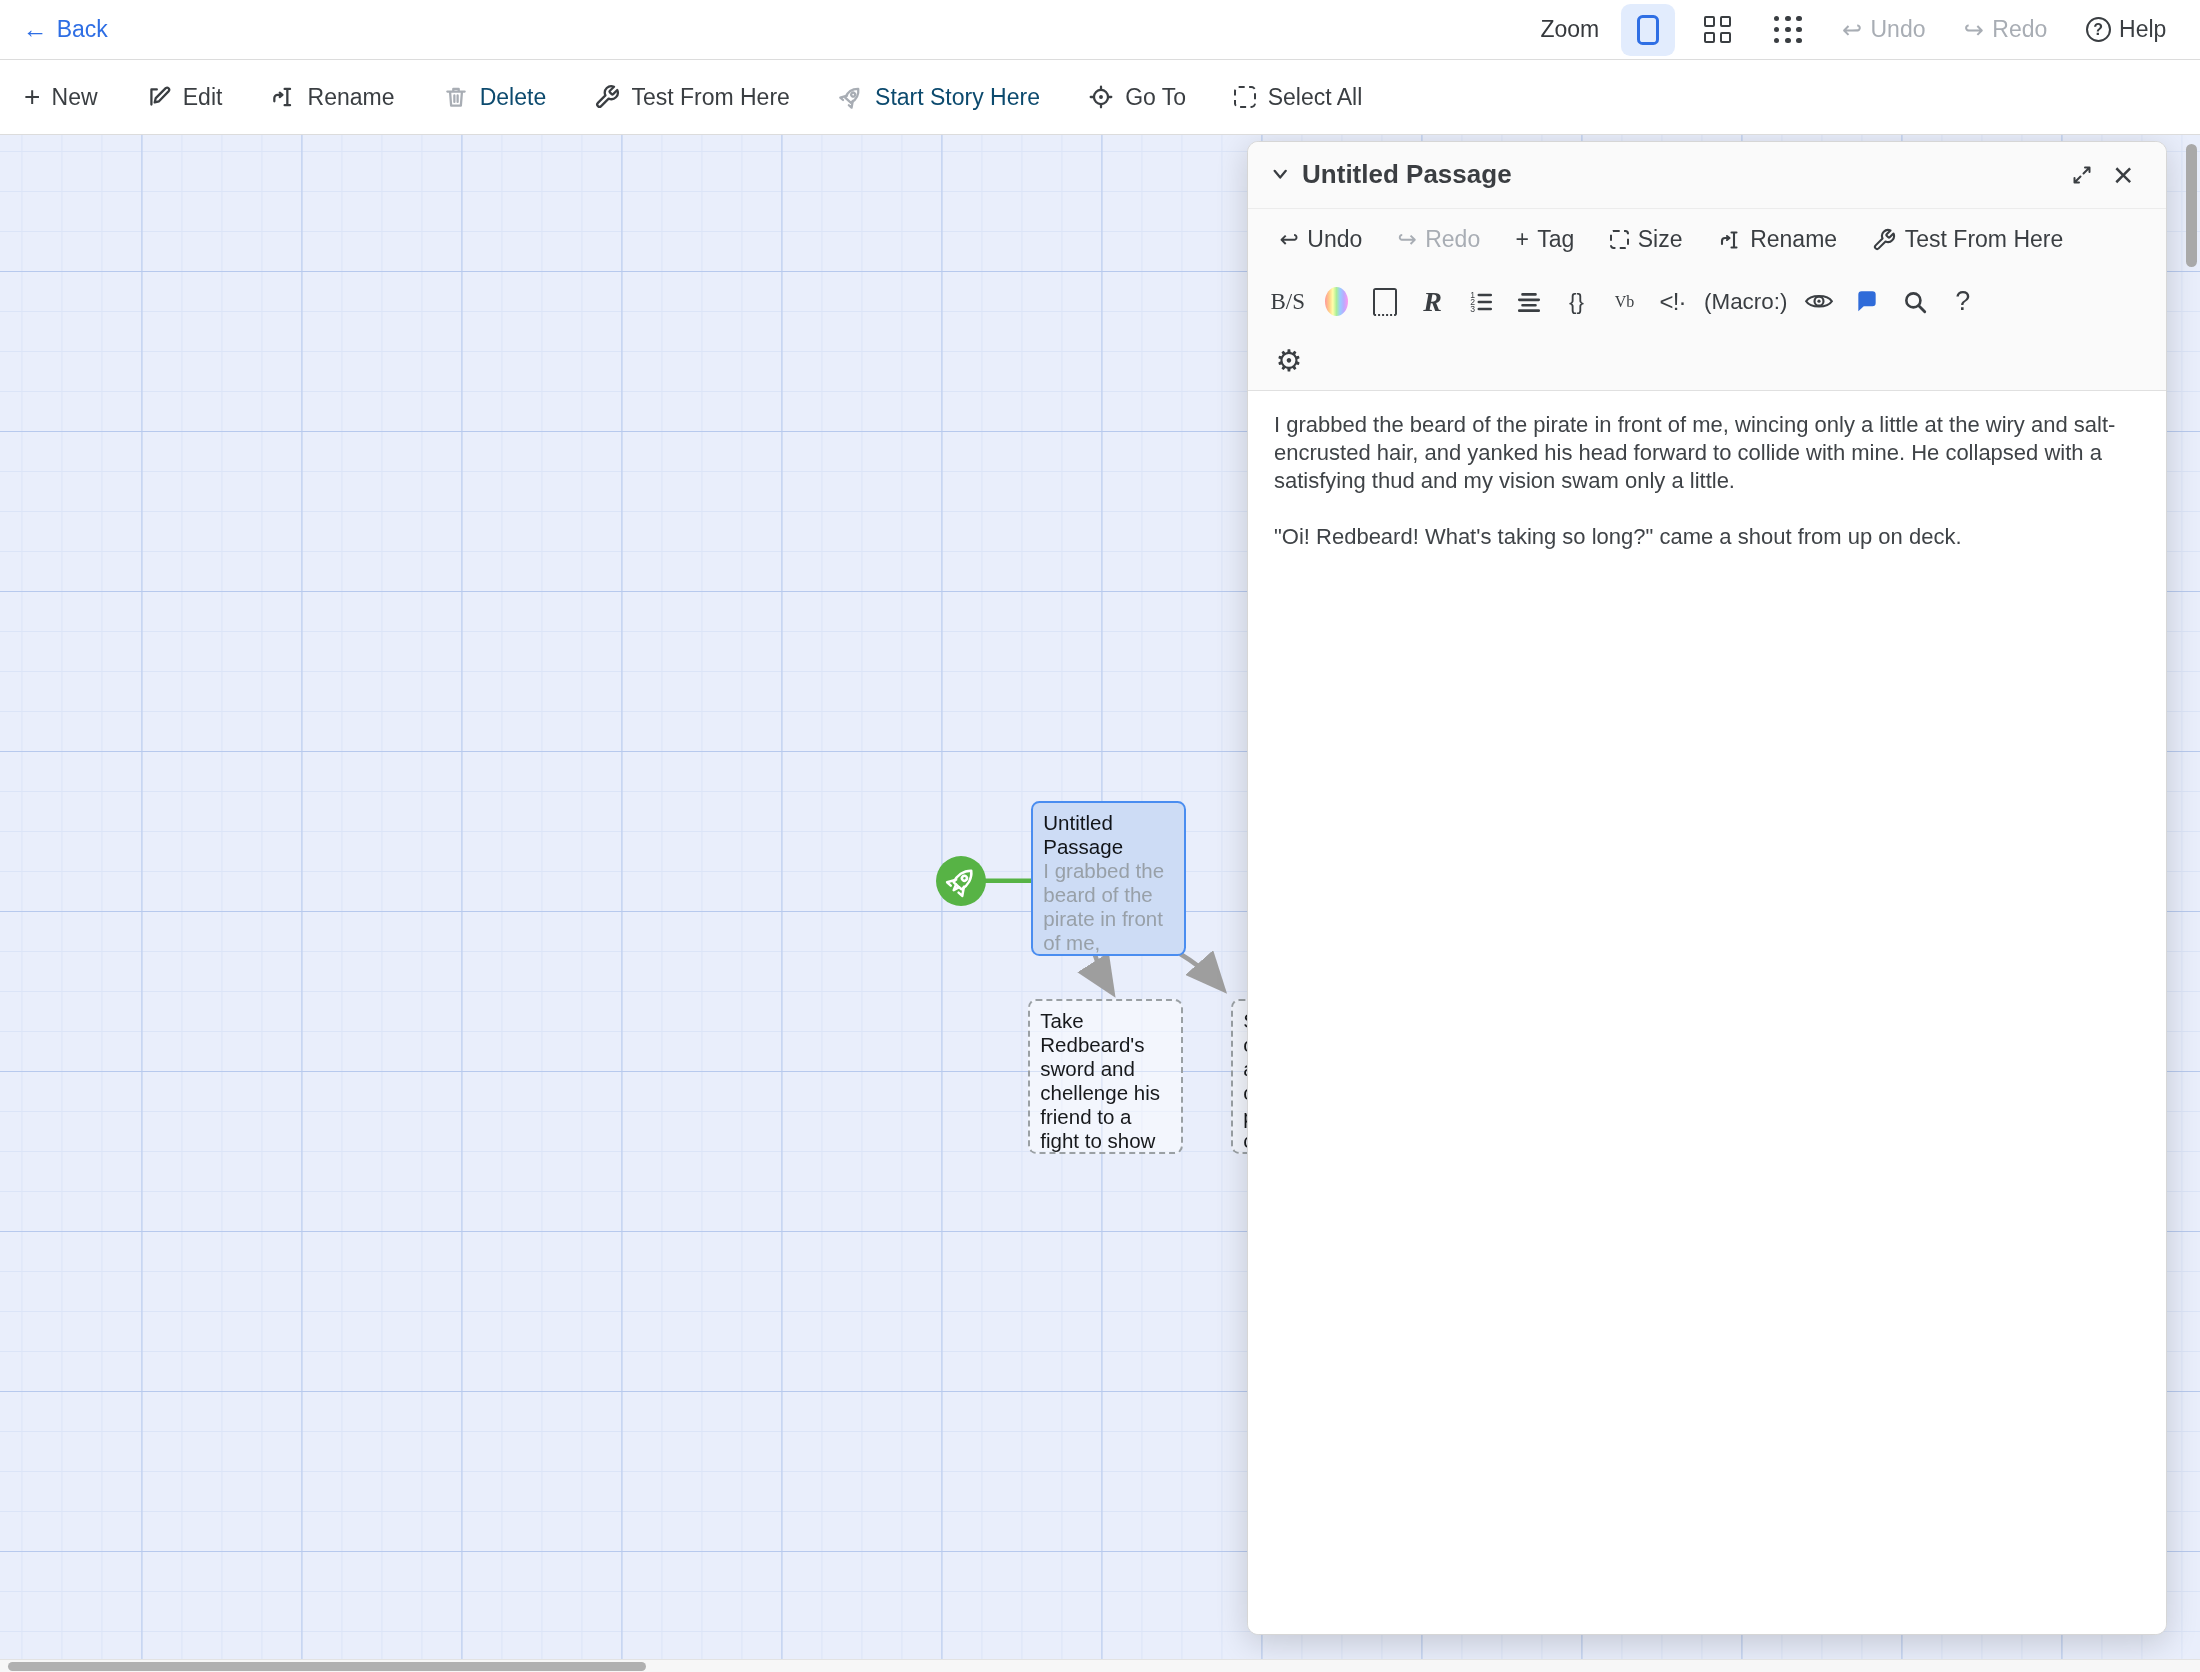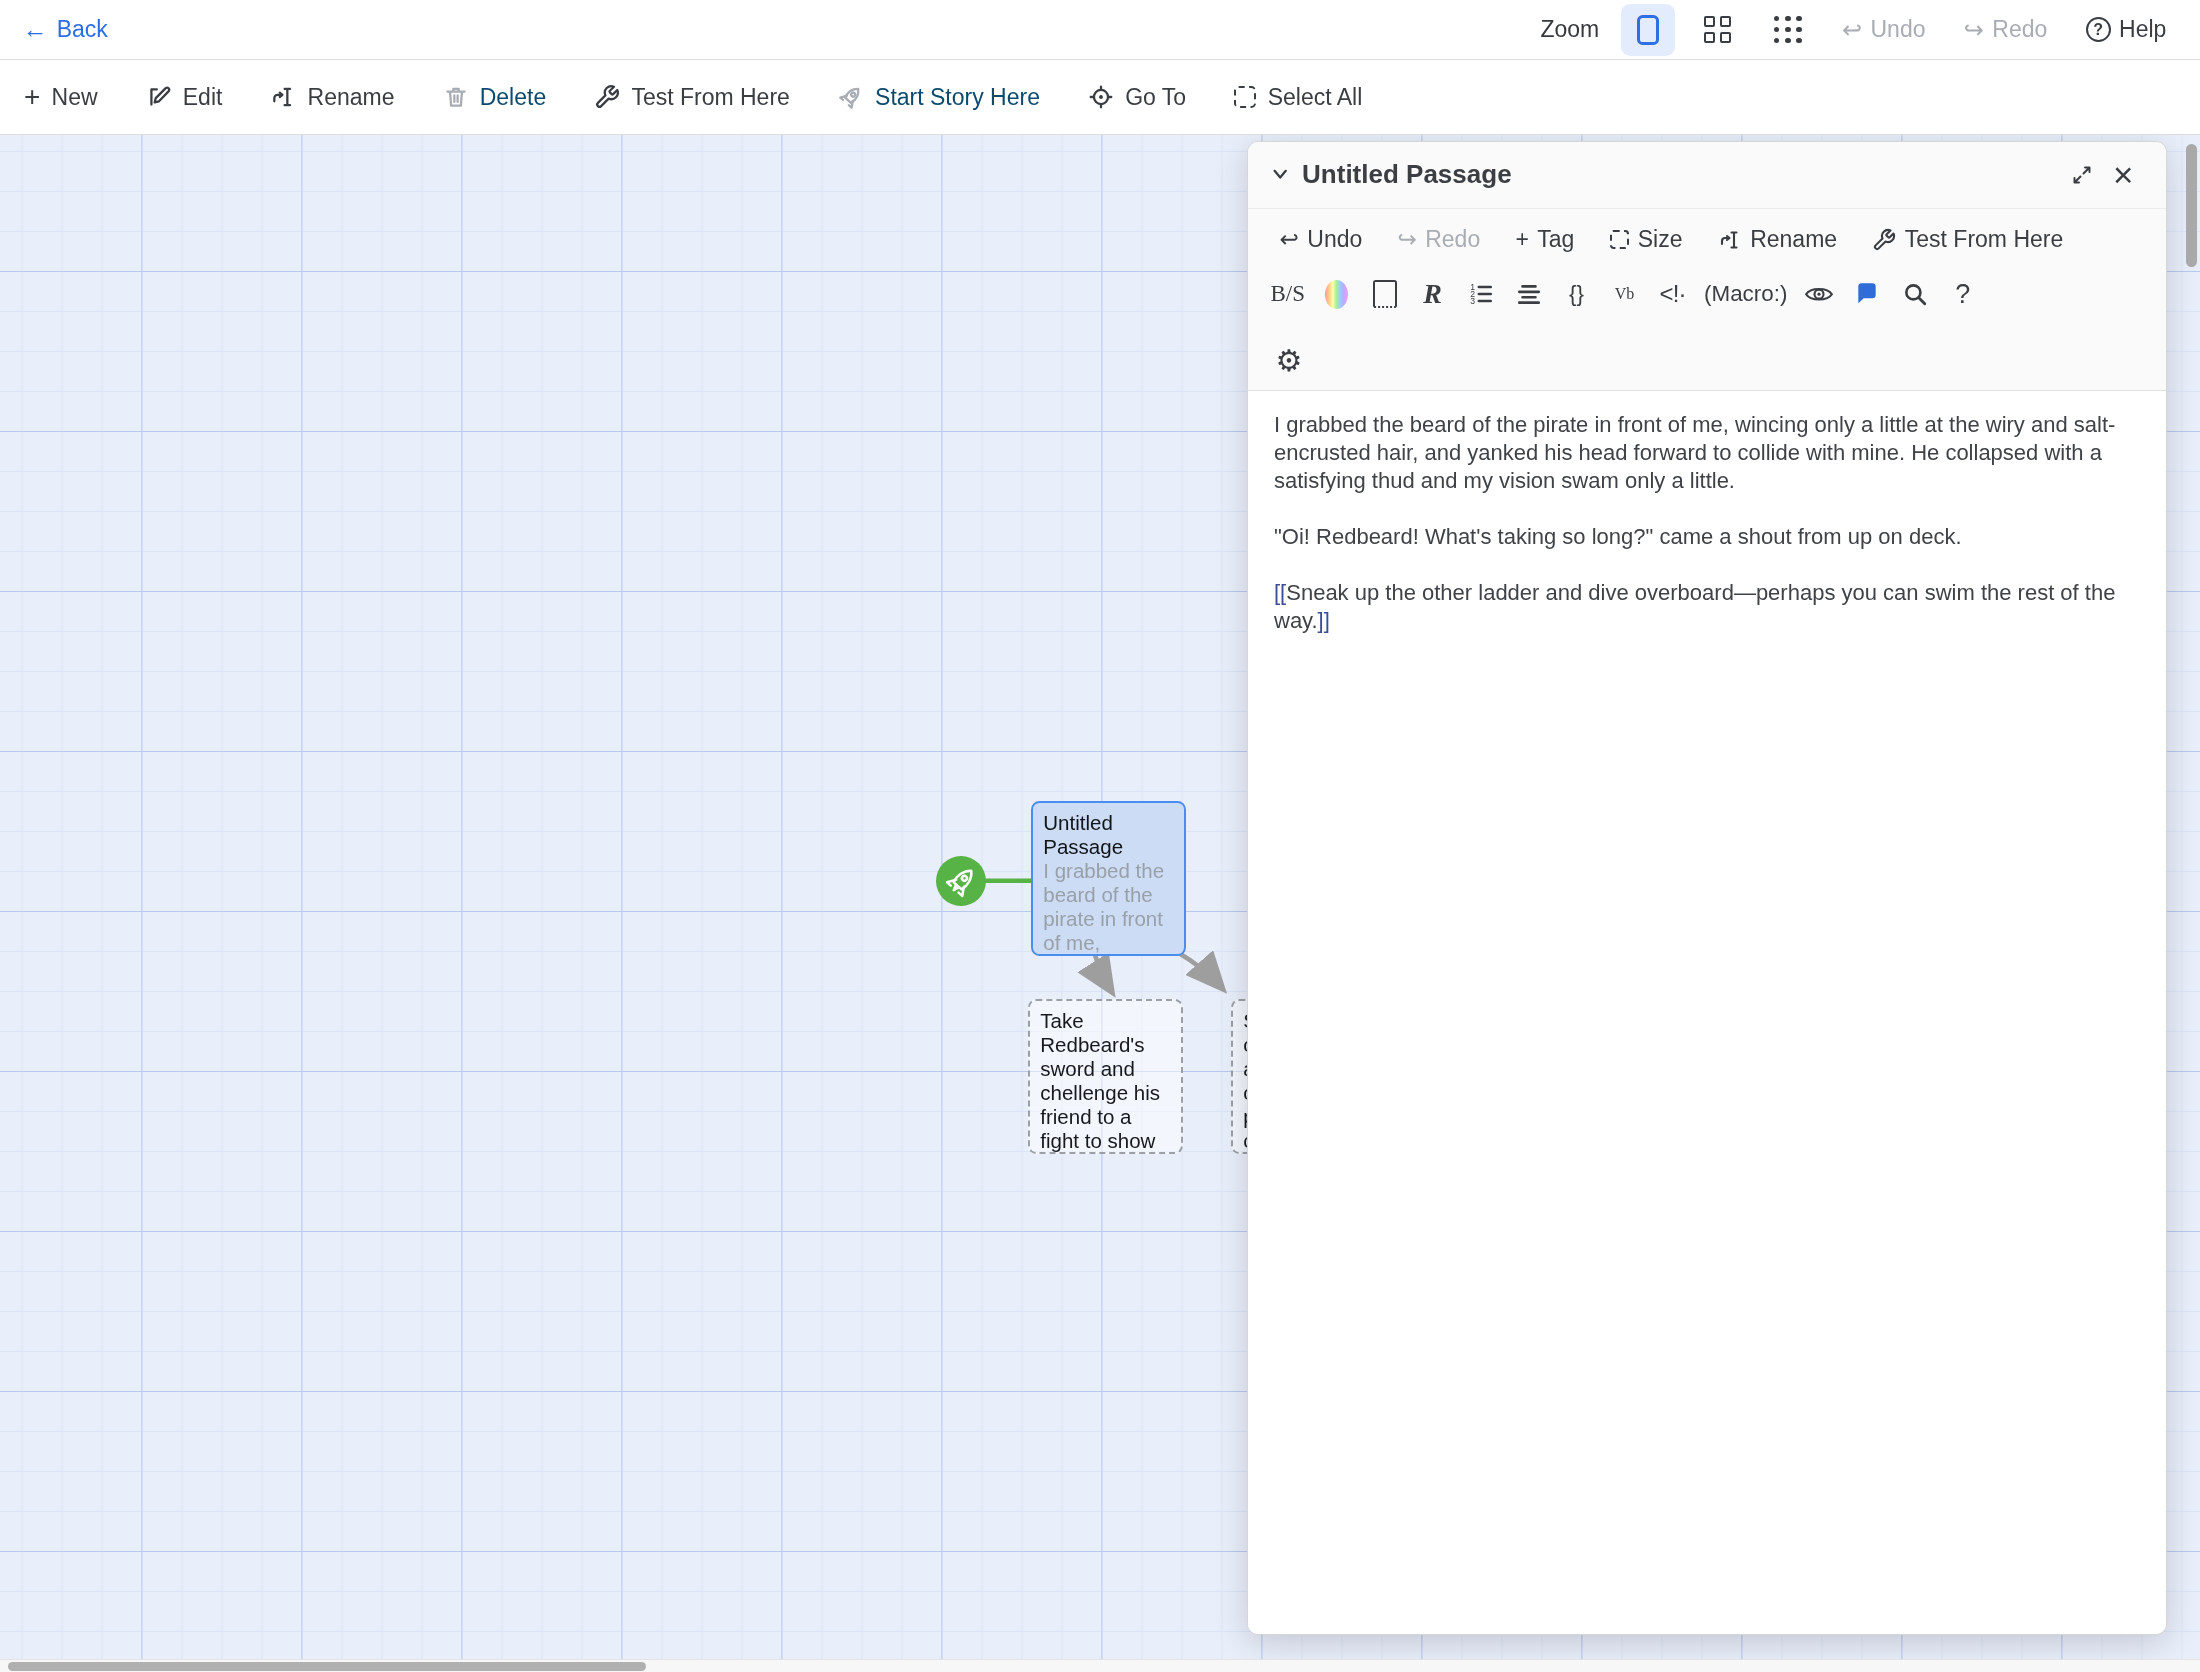--- a/index.html
+++ b/index.html
@@ -83,21 +83,21 @@
   .panel-title { font-size:26px; font-weight:bold; color:#3b3e42; flex:1 1 auto; }
   .panel-winbtn { border:none; background:transparent; cursor:pointer; display:flex; align-items:center; justify-content:center;
                   width:41px; height:41px; color:#3a3e42; }
   .close-x { font-size:35px; line-height:1; font-weight:300; }
   .actions-row { display:flex; align-items:center; height:62px; padding:0 18.6px; gap:9.3px; }
   .panel-action { border:none; background:transparent; display:flex; align-items:center; gap:8.4px;
                   font-size:23px; color:#3a3e42; cursor:pointer; padding:0 13px; white-space:nowrap; }
   .panel-action.disabled { color:#a8adb4; }
   .panel-action .uicon { font-size:23px; line-height:1; }
   .size-square { width:19.6px; height:19.6px; border:2.3px dashed #3a3e42; border-radius:3.7px; }
-  .format-row { display:flex; height:62px; padding:0 15px; }
+  .format-row { display:flex; align-items:center; height:62px; padding:0 15px; }
   .fmt-btn { border:none; background:transparent; min-width:48px; height:47px; display:flex; align-items:center;
              justify-content:center; cursor:pointer; color:#3a3e42; font-size:22.4px; padding:0 7.5px; } .fmt-bs { font-family:"Liberation Serif", serif; font-size:23px; }
   .rainbow { width:23px; height:29px; border-radius:50%;
              background:linear-gradient(90deg,#f99 0%,#fc8 18%,#ffa 34%,#ae9 50%,#9cf 66%,#baf 82%,#f9e 100%); }
   .border-rect { width:24px; height:28px; border:2.3px solid #3a3e42; border-radius:2.8px; border-bottom-style:dotted; border-right-style:solid; }
   .fmt-r { font-family:"Liberation Serif", serif; font-style:italic; font-weight:bold; font-size:28px; }
   .fmt-vb { font-family:"Liberation Serif", serif; font-size:16px; }
   .fmt-comment { letter-spacing:-0.9px; font-size:24px; }
   .fmt-macro { font-size:22.4px; }
   .fmt-q { font-size:27px; }
@@ -374,21 +374,20 @@
         <div class="gear-row">
           <button class="fmt-btn">
             <span class="gear-glyph">⚙</span>
           </button>
         </div>
       </div>
 
       <div class="editor-body" id="editor-body">
           <p>I grabbed the beard of the pirate in front of me, wincing only a little at the wiry and salt-encrusted hair, and yanked his head forward to collide with mine. He collapsed with a satisfying thud and my vision swam only a little.</p>
           <p>"Oi! Redbeard! What's taking so long?" came a shout from up on deck.</p>
-          <p><span class="bracket">[[</span><span>Sneak up the other ladder and dive overboard—perhaps you can swim the rest of the way.</span><span class="bracket">]]</span></p>
         </div>
     </section>
 
     <div class="vscroll-thumb"></div>
   </div>
 
   <div class="hscroll-track">
     <div class="hscroll-thumb"></div>
   </div>
 

